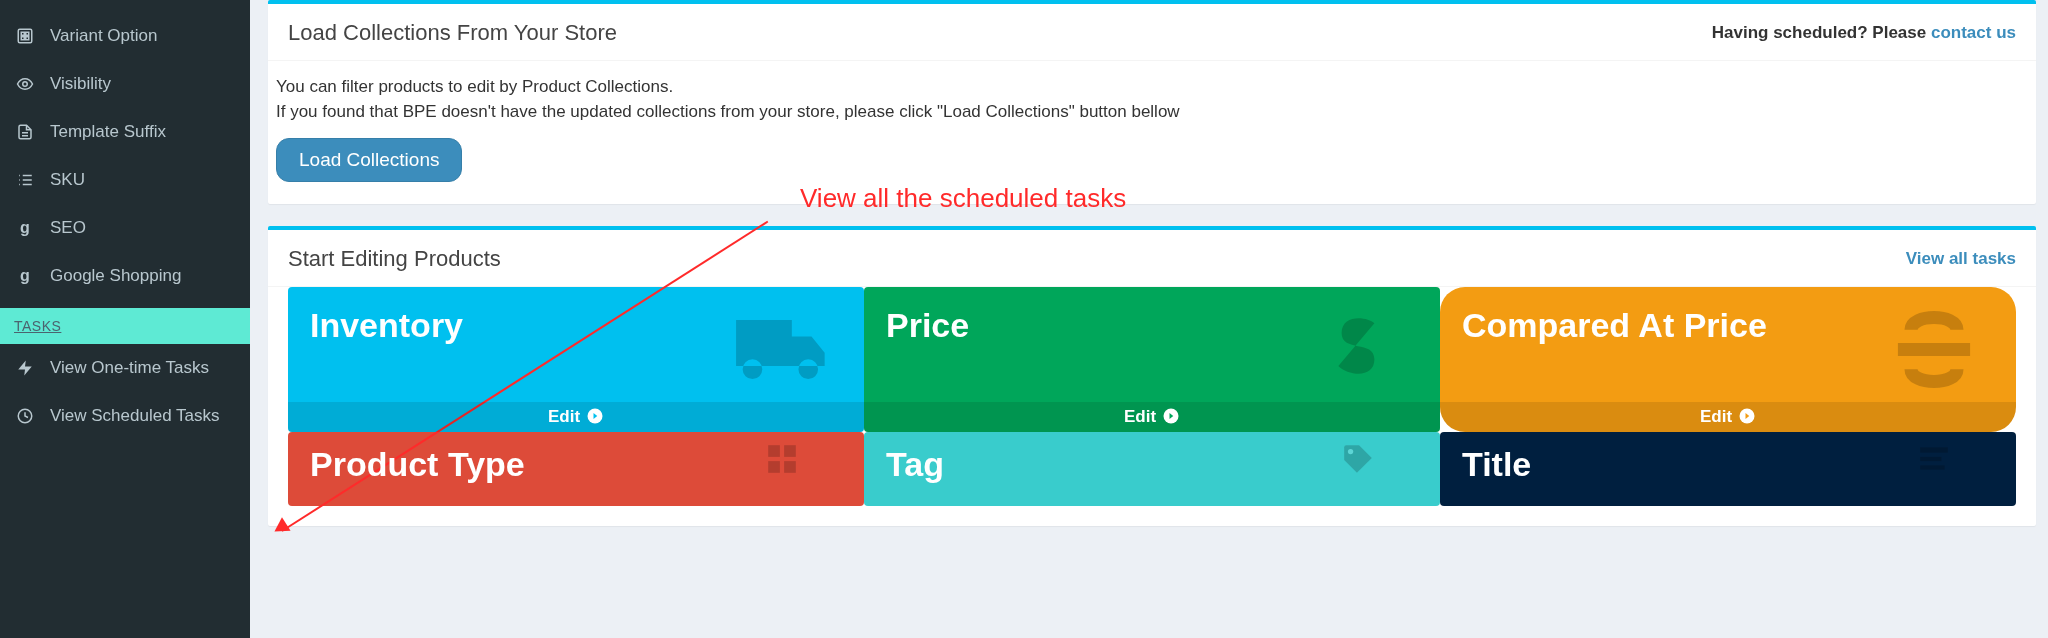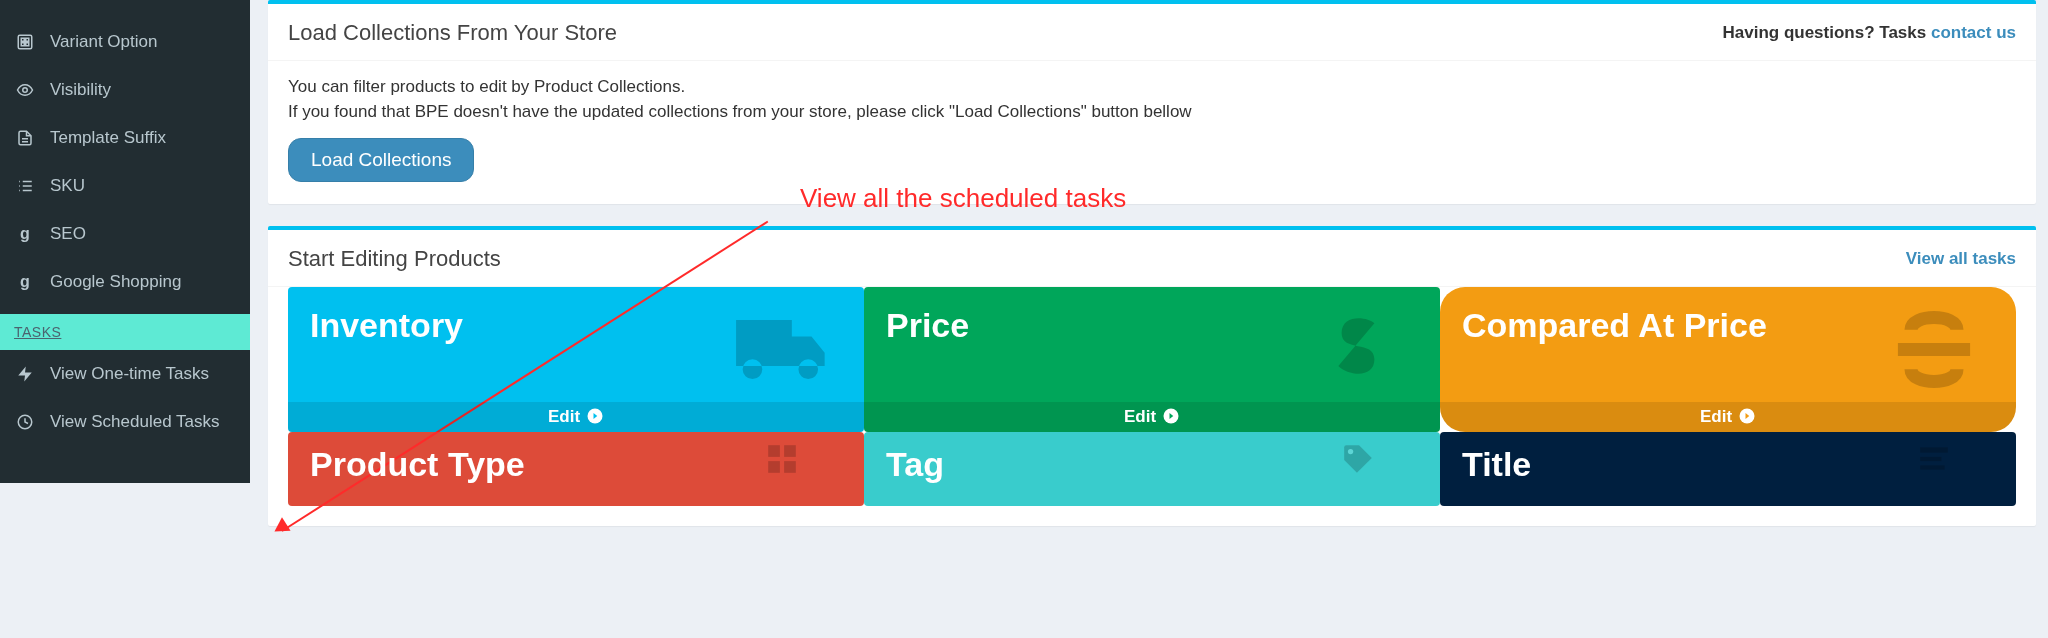--- a/index.html
+++ b/index.html
@@ -1,35 +1,35 @@
 <!DOCTYPE html>
 <html><head>
 <meta charset="utf-8">
 <style>
   * { box-sizing: border-box; margin: 0; padding: 0; }
   html, body { width: 2048px; height: 638px; overflow: hidden; font-family: "Segoe UI", "Helvetica Neue", Arial, sans-serif; }
   body { display: flex; background: #ecf0f5; color: #333; }
 
   
-  .sidebar { width: 250px; flex: 0 0 250px; background: #222d32; color: #b8c7ce; height: 483px; padding-top: 18px; }
+  .sidebar { width: 250px; flex: 0 0 250px; background: #222d32; color: #b8c7ce; height: 638px; padding-top: 12px; }
   .sidebar-item { display: flex; align-items: center; height: 48px; padding: 0 14px; cursor: pointer; font-size: 17px; }
   .sidebar-item .sb-icon { width: 22px; height: 22px; margin-right: 14px; display: inline-flex; align-items: center; justify-content: center; }
   .sidebar-item .sb-icon svg { width: 18px; height: 18px; stroke: #b8c7ce; fill: none; stroke-width: 2; }
   .sidebar-item .sb-icon.txt { color: #b8c7ce; font-size: 16px; font-weight: 700; stroke: none; }
   .sidebar-header { font-size: 14px; letter-spacing: .5px; color: #4b646f; background: #5eead4; padding: 10px 14px; margin-top: 8px; text-decoration: underline; }
 
   
   .main { flex: 1; padding: 0 12px 0 18px; }
   .panel { background: #fff; border-top: 4px solid #00c0ef; border-radius: 2px; margin-bottom: 22px; box-shadow: 0 1px 1px rgba(0,0,0,.05); }
   .panel-header { padding: 16px 20px 14px; border-bottom: 1px solid #f4f4f4; display: flex; justify-content: space-between; align-items: center; }
   .panel-title { font-size: 22px; color: #444; font-weight: 400; }
   .panel-header .right { font-size: 17px; color: #333; }
   .panel-header .right .bold { font-weight: 700; }
   .panel-header .right a { color: #3c8dbc; font-weight: 700; text-decoration: none; }
-  .panel-body { padding: 14px 20px 22px; font-size: 17px; line-height: 1.45; color: #333; }
+  .panel-body { padding: 14px 8px 22px; font-size: 17px; line-height: 1.45; color: #333; }
   .btn { display: inline-block; background: #3c8dbc; color: #fff; border: 1px solid #367fa9; padding: 10px 22px; font-size: 19px; border-radius: 13px; margin-top: 14px; cursor: pointer; }
   .view-all { color: #3c8dbc; font-weight: 700; font-size: 17px; text-decoration: none; }
 
   .card-grid { display: grid; grid-template-columns: repeat(3, 1fr); padding: 0 20px 20px; }
   .card { position: relative; color: #fff; border-radius: 4px; overflow: hidden; height: 145px; cursor: pointer; }
   .card .title { font-size: 34px; font-weight: 800; padding: 20px 22px 0; line-height: 1.1; position: relative; z-index: 2; }
   .card .bar { position: absolute; left: 0; right: 0; bottom: 0; height: 30px; background: rgba(0,0,0,.10); display: flex; align-items: center; justify-content: center; font-size: 17px; font-weight: 600; gap: 6px; z-index: 2; }
   .card .bg-icon { position: absolute; right: 12px; top: 10px; bottom: 30px; width: 140px; opacity: .18; z-index: 1; }
   .card .bg-icon svg { width: 100%; height: 100%; fill: #000; }
 
@@ -136,21 +136,21 @@
     <span>View Scheduled Tasks</span>
   </div>
 </nav>
 
 <main class="main">
 
   <section class="panel">
     <div class="panel-header">
       <h2 class="panel-title">Load Collections From Your Store</h2>
       <div class="right">
-        <span class="bold">Having questions? Tasks </span><a href="#">contact us</a>
+        <span class="bold">Having scheduled? Please </span><a href="#">contact us</a>
       </div>
     </div>
     <div class="panel-body">
       <div>You can filter products to edit by Product Collections.</div>
       <div>If you found that BPE doesn't have the updated collections from your store, please click "Load Collections" button bellow</div>
       <button class="btn">Load Collections</button>
     </div>
   </section>
 
   <section class="panel">

